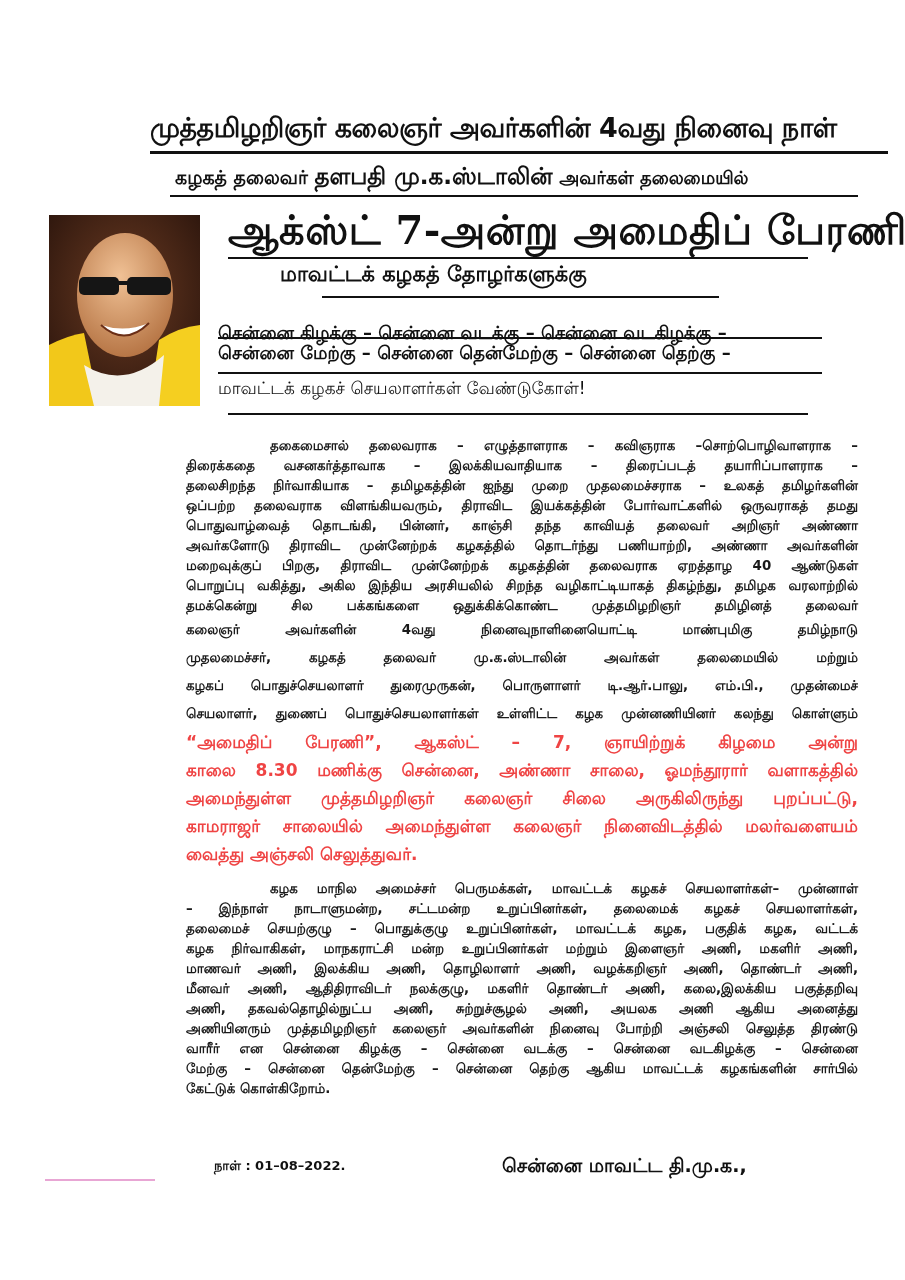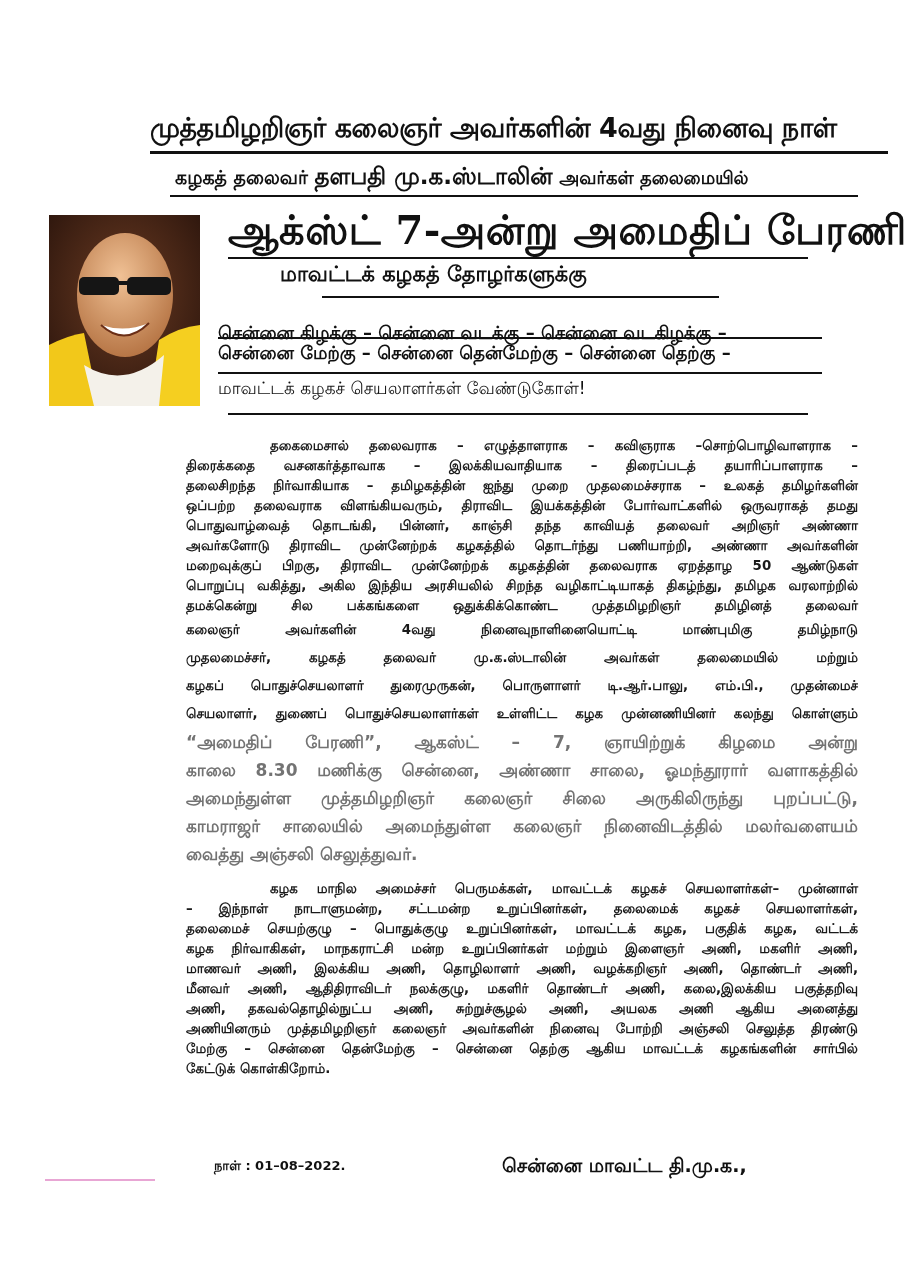--- a/index.html
+++ b/index.html
@@ -30,21 +30,21 @@
   #rule6 { left: 218px; top: 372px; width: 604px; }
   #title5 { left: 218px; top: 378px; width: 604px; font-size: 17px; font-weight: normal; }
   #rule7 { left: 228px; top: 413px; width: 580px; }
 
   .body-text { position: absolute; left: 186px; width: 672px; font-size: 13.4px; line-height: 20px;
                font-weight: bold; color: #1a1a1a; }
   .line { display: block; white-space: nowrap; text-align: justify; text-align-last: justify; }
   .line.first { padding-left: 84px; }
   .line.last { text-align-last: left; }
   .line.loose { line-height: 28px; }
-  .line.emph { font-size: 17px; line-height: 28px; font-weight: 900; color: #737373; }
+  .line.emph { font-size: 17px; line-height: 28px; font-weight: 900; color: #ef4444; }
   #para1 { top: 436px; }
   #para2 { top: 879px; }
 
   #date { left: 214px; top: 1158px; font-size: 13px; font-weight: bold; }
   #signature { left: 502px; top: 1154px; font-size: 19px; font-weight: bold; }
   #footnote { left: 45px; top: 1178px; font-size: 4px; color: #c2188e; }
 </style>
 </head>
 <body>
 
@@ -102,21 +102,21 @@
 <div id="title5" class="abs ctr">மாவட்டக் கழகச் செயலாளர்கள் வேண்டுகோள்!</div>
 <div id="rule7" class="hline"></div>
 
 <div id="para1" class="body-text">
   <span class="line first">தகைமைசால் தலைவராக – எழுத்தாளராக – கவிஞராக –சொற்பொழிவாளராக –</span>
   <span class="line">திரைக்கதை வசனகர்த்தாவாக – இலக்கியவாதியாக – திரைப்படத் தயாரிப்பாளராக –</span>
   <span class="line">தலைசிறந்த நிர்வாகியாக – தமிழகத்தின் ஐந்து முறை முதலமைச்சராக – உலகத் தமிழர்களின்</span>
   <span class="line">ஒப்பற்ற தலைவராக விளங்கியவரும், திராவிட இயக்கத்தின் போர்வாட்களில் ஒருவராகத் தமது</span>
   <span class="line">பொதுவாழ்வைத் தொடங்கி, பின்னர், காஞ்சி தந்த காவியத் தலைவர் அறிஞர் அண்ணா</span>
   <span class="line">அவர்களோடு திராவிட முன்னேற்றக் கழகத்தில் தொடர்ந்து பணியாற்றி, அண்ணா அவர்களின்</span>
-  <span class="line">மறைவுக்குப் பிறகு, திராவிட முன்னேற்றக் கழகத்தின் தலைவராக ஏறத்தாழ 50 ஆண்டுகள்</span>
+  <span class="line">மறைவுக்குப் பிறகு, திராவிட முன்னேற்றக் கழகத்தின் தலைவராக ஏறத்தாழ 40 ஆண்டுகள்</span>
   <span class="line">பொறுப்பு வகித்து, அகில இந்திய அரசியலில் சிறந்த வழிகாட்டியாகத் திகழ்ந்து, தமிழக வரலாற்றில்</span>
   <span class="line">தமக்கென்று சில பக்கங்களை ஒதுக்கிக்கொண்ட முத்தமிழறிஞர் தமிழினத் தலைவர்</span>
   <span class="line loose">கலைஞர் அவர்களின்  4வது நினைவுநாளினையொட்டி மாண்புமிகு தமிழ்நாடு</span>
   <span class="line loose">முதலமைச்சர், கழகத் தலைவர் மு.க.ஸ்டாலின் அவர்கள் தலைமையில் மற்றும்</span>
   <span class="line loose">கழகப் பொதுச்செயலாளர் துரைமுருகன், பொருளாளர் டி.ஆர்.பாலு, எம்.பி., முதன்மைச்</span>
   <span class="line loose">செயலாளர், துணைப் பொதுச்செயலாளர்கள் உள்ளிட்ட கழக முன்னணியினர் கலந்து கொள்ளும்</span>
   <span class="line emph">“அமைதிப் பேரணி”, ஆகஸ்ட் – 7, ஞாயிற்றுக் கிழமை அன்று</span>
   <span class="line emph">காலை 8.30 மணிக்கு சென்னை, அண்ணா சாலை, ஓமந்தூரார் வளாகத்தில்</span>
   <span class="line emph">அமைந்துள்ள முத்தமிழறிஞர் கலைஞர் சிலை அருகிலிருந்து புறப்பட்டு,</span>
   <span class="line emph">காமராஜர் சாலையில் அமைந்துள்ள கலைஞர் நினைவிடத்தில் மலர்வளையம்</span>
@@ -125,20 +125,21 @@
 
 <div id="para2" class="body-text">
   <span class="line first">கழக மாநில அமைச்சர் பெருமக்கள், மாவட்டக் கழகச் செயலாளர்கள்– முன்னாள்</span>
   <span class="line">– இந்நாள் நாடாளுமன்ற, சட்டமன்ற உறுப்பினர்கள், தலைமைக் கழகச் செயலாளர்கள்,</span>
   <span class="line">தலைமைச் செயற்குழு – பொதுக்குழு உறுப்பினர்கள், மாவட்டக் கழக, பகுதிக் கழக, வட்டக்</span>
   <span class="line">கழக நிர்வாகிகள், மாநகராட்சி மன்ற உறுப்பினர்கள் மற்றும் இளைஞர் அணி, மகளிர் அணி,</span>
   <span class="line">மாணவர் அணி, இலக்கிய அணி, தொழிலாளர் அணி, வழக்கறிஞர் அணி, தொண்டர் அணி,</span>
   <span class="line">மீனவர் அணி, ஆதிதிராவிடர் நலக்குழு, மகளிர் தொண்டர் அணி, கலை,இலக்கிய பகுத்தறிவு</span>
   <span class="line">அணி, தகவல்தொழில்நுட்ப அணி, சுற்றுச்சூழல் அணி, அயலக அணி ஆகிய அனைத்து</span>
   <span class="line">அணியினரும் முத்தமிழறிஞர் கலைஞர் அவர்களின் நினைவு போற்றி அஞ்சலி செலுத்த திரண்டு</span>
+  <span class="line">வாரீர் என சென்னை கிழக்கு –  சென்னை வடக்கு – சென்னை வடகிழக்கு – சென்னை</span>
   <span class="line">மேற்கு – சென்னை தென்மேற்கு – சென்னை தெற்கு ஆகிய மாவட்டக் கழகங்களின் சார்பில்</span>
   <span class="line last">கேட்டுக் கொள்கிறோம்.</span>
 </div>
 
 <div id="date" class="abs">நாள் : 01–08–2022.</div>
 <div id="signature" class="abs">சென்னை மாவட்ட தி.மு.க.,</div>
 <div id="footnote" class="abs">
   <svg width="110" height="4">
     <rect x="0" y="1" width="110" height="2" fill="#d86ab8" opacity="0.6"></rect>
   </svg>

